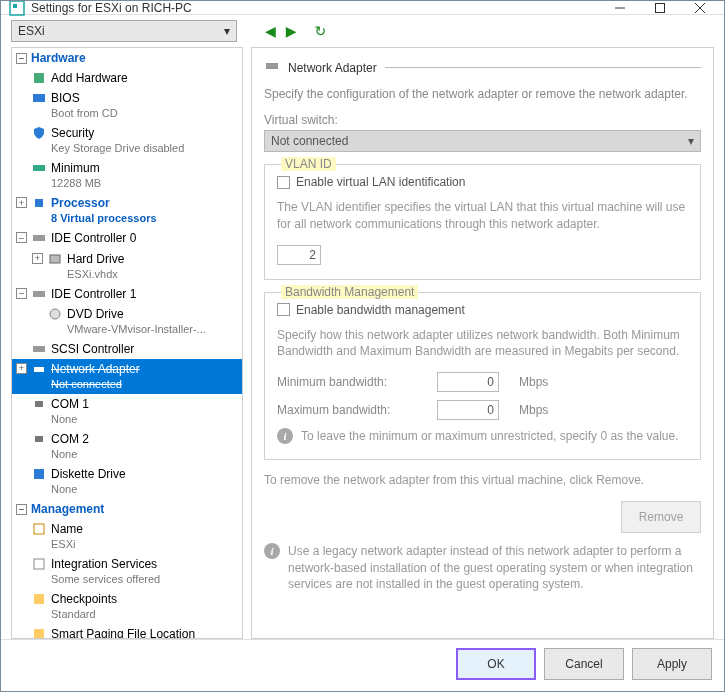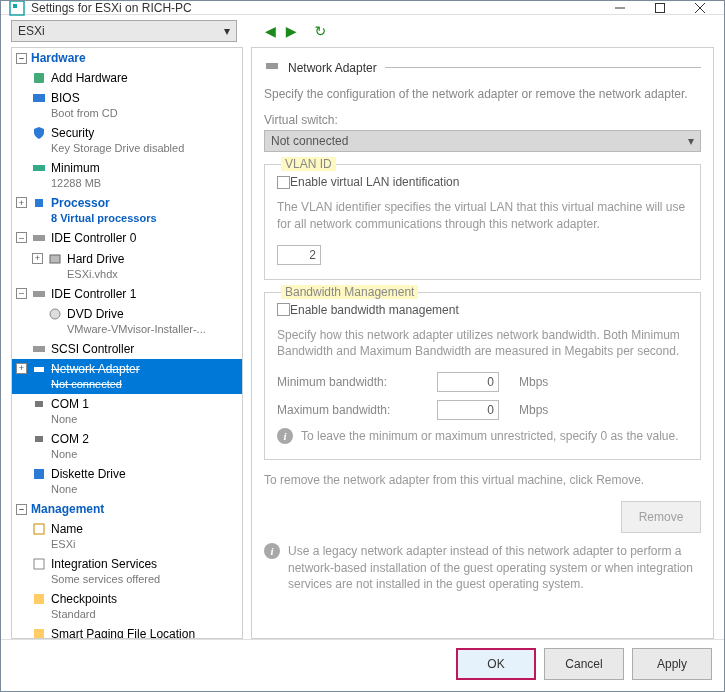--- a/index.html
+++ b/index.html
@@ -29,34 +29,34 @@
 .indent1 { padding-left: 20px; }
 .detail { flex: 1; border: 1px solid #cfcfcf; padding: 10px 12px; overflow: hidden; color: #555; }
 .d-head { display: flex; align-items: center; gap: 8px; margin-bottom: 10px; }
 .d-head .line { flex: 1; height: 1px; background: #bbb; }
 .d-head .t { color: #333; }
 .desc { color: #888; margin-bottom: 12px; }
 .sect-lbl { color: #888; margin-bottom: 3px; }
 .combo { width: 100%; height: 22px; border: 1px solid #b8b8b8; background: #d8d8d8; padding: 0 6px; display: flex; align-items: center; justify-content: space-between; color: #555; margin-bottom: 12px; }
 .group { border: 1px solid #d0d0d0; padding: 10px 12px 14px; margin-bottom: 12px; position: relative; }
 .group .g-title { position: absolute; top: -8px; left: 16px; background: #fef9c3; padding: 0 4px; color: #888; }
-.chk-row { display: flex; align-items: center; margin-bottom: 10px; }
+.chk-row { display: flex; align-items: center; gap: 6px; margin-bottom: 10px; }
 .chk { width: 13px; height: 13px; border: 1px solid #999; background: #fff; }
 .help { color: #999; line-height: 1.4; margin-bottom: 12px; }
 .numrow { display: flex; align-items: center; gap: 20px; margin-bottom: 8px; }
 .numrow .lab { width: 140px; color: #888; }
 .numfield { width: 62px; height: 20px; border: 1px solid #bbb; text-align: right; padding: 0 4px; color: #555; display: flex; align-items: center; justify-content: flex-end; }
 .numfield.small { width: 44px; }
 .unit { color: #888; }
 .info-row { display: flex; align-items: flex-start; gap: 8px; margin-top: 4px; }
 .info-ico { width: 16px; height: 16px; border-radius: 50%; background: #a8a8a8; color: #fff; display: flex; align-items: center; justify-content: center; font-size: 11px; font-weight: bold; font-style: italic; font-family: Georgia, serif; flex-shrink: 0; }
 .remove-row { display: flex; justify-content: flex-end; margin: 8px 0 10px; }
 .btn { min-width: 80px; height: 32px; border: 1px solid #adadad; background: #e9e9e9; padding: 0 14px; display: inline-flex; align-items: center; justify-content: center; color: #333; }
 .btn.disabled { color: #a0a0a0; background: #f0f0f0; border-color: #d0d0d0; }
-.btn.primary { border: 2px solid #be185d; background: #e5f1fb; }
+.btn.primary { border: 2px solid #8b5cf6; background: #e5f1fb; }
 .footer { display: flex; justify-content: flex-end; gap: 8px; padding: 8px 12px; border-top: 1px solid #e0e0e0; }
 .tree::-webkit-scrollbar { width: 16px; }
 .tree::-webkit-scrollbar-thumb { background: #c8c8c8; border: 1px solid #aaa; }
 </style>
 </head>
 <body>
 
 <div class="titlebar">
   <span class="icon">
     <svg width="16" height="16">

